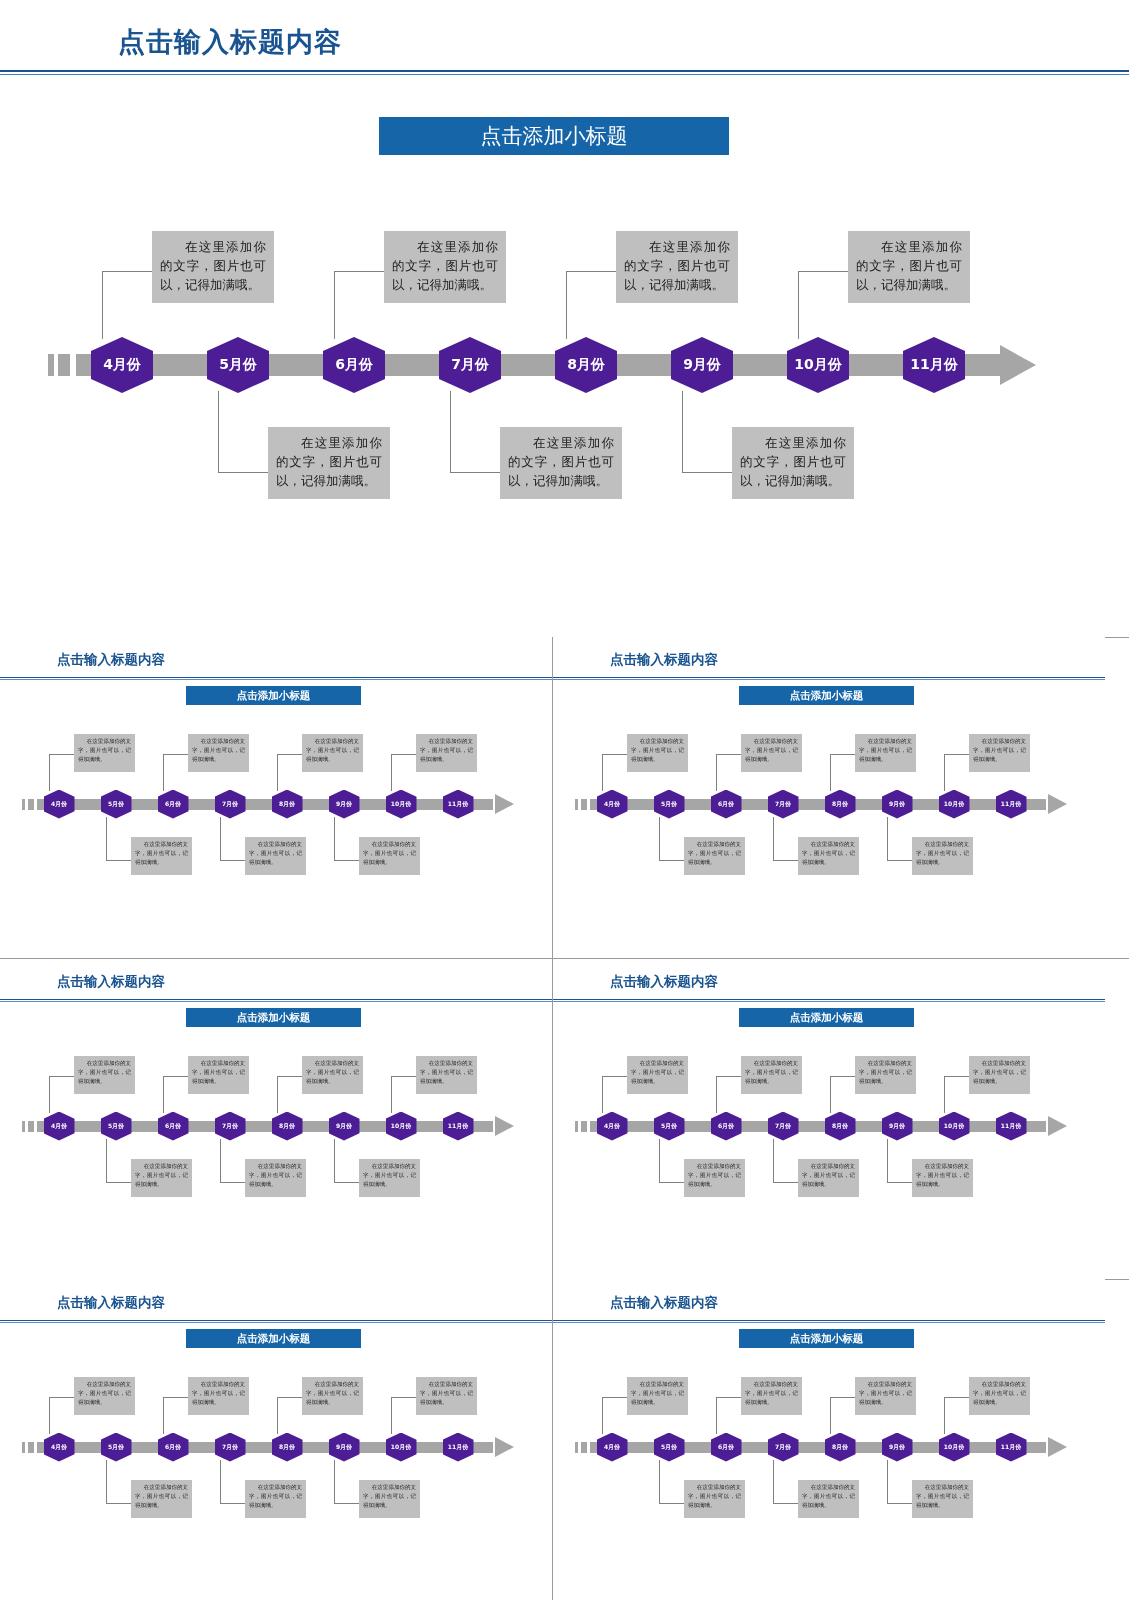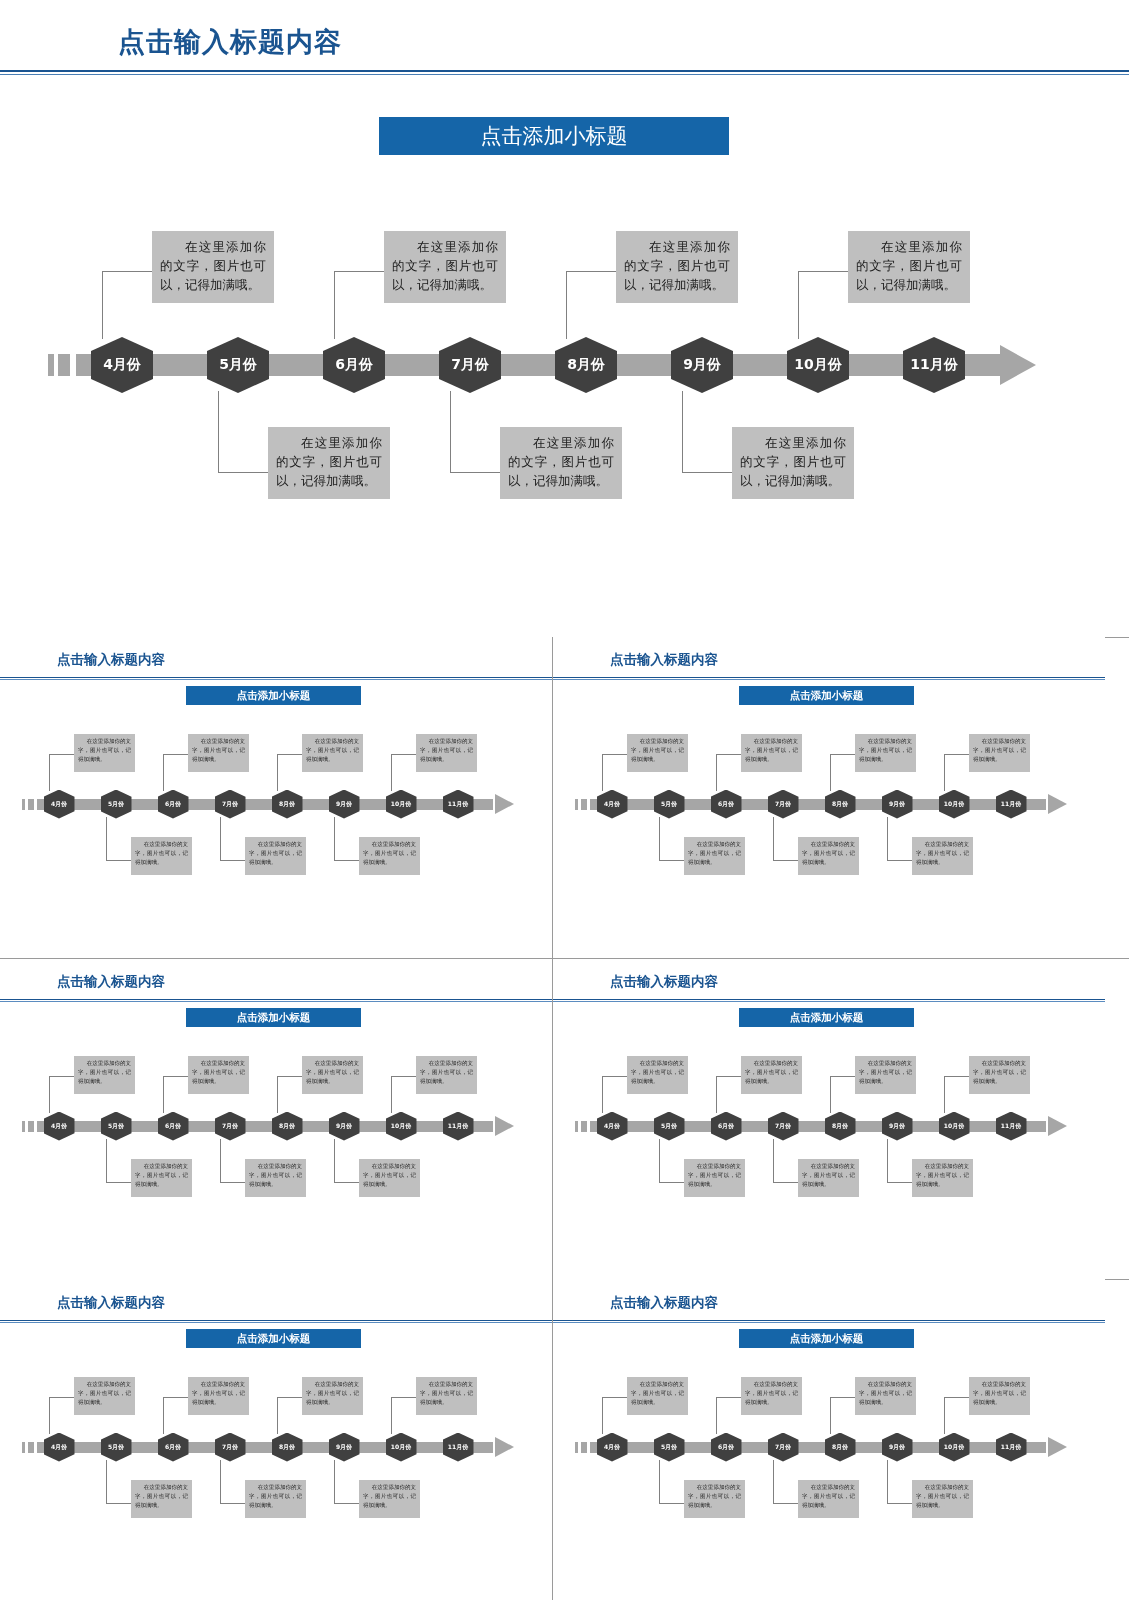--- a/index.html
+++ b/index.html
@@ -34,21 +34,21 @@
     font-size: 21px; line-height: 38px;
   }
 
   
   .timeline { position: absolute; }
   .tl-bar { position: absolute; background: #a6a6a6; }
   .tl-dash { position: absolute; background: #a6a6a6; }
   .tl-arrow { position: absolute; width: 0; height: 0; }
   .hex {
     position: absolute;
-    background: #404040;
+    background: #4c1d95;
     color: #ffffff;
     text-align: left;
     display: flex; align-items: center; justify-content: center;
     clip-path: polygon(50% 0%, 100% 25%, 100% 75%, 50% 100%, 0% 75%, 0% 25%);
   }
 
   .txtbox {
     position: absolute;
     background: #bfbfbf;
     color: #1c1c1c;

